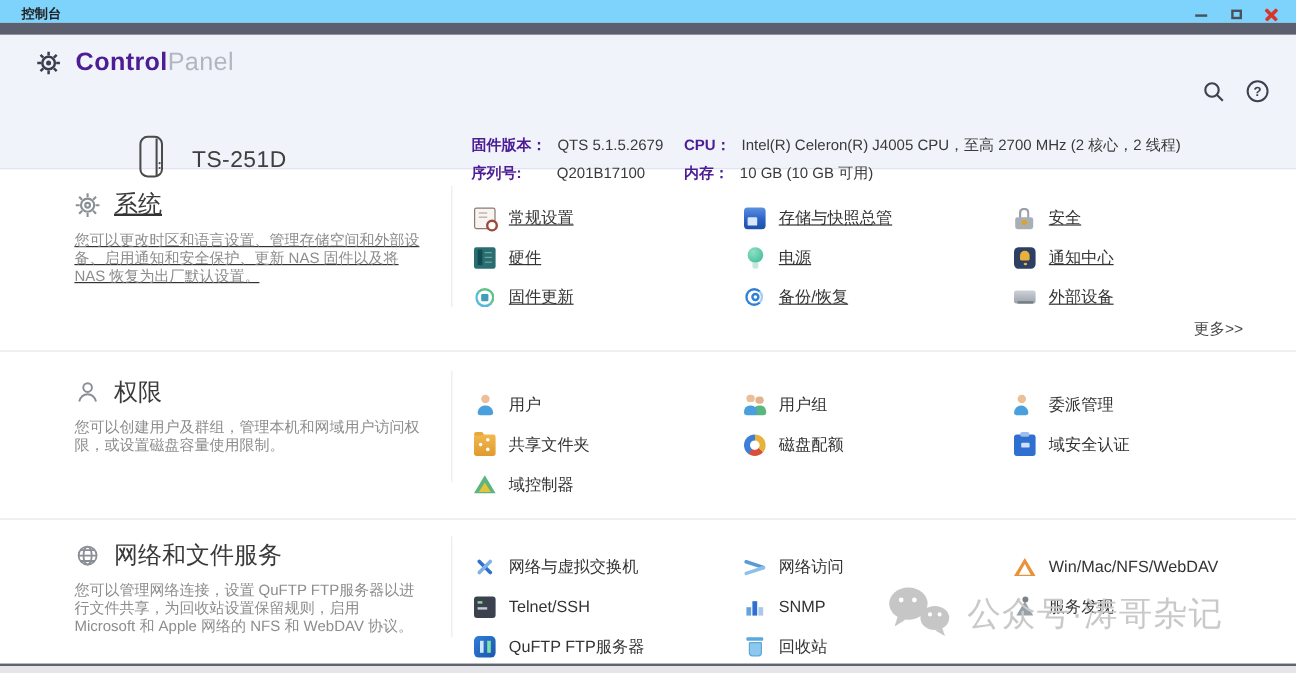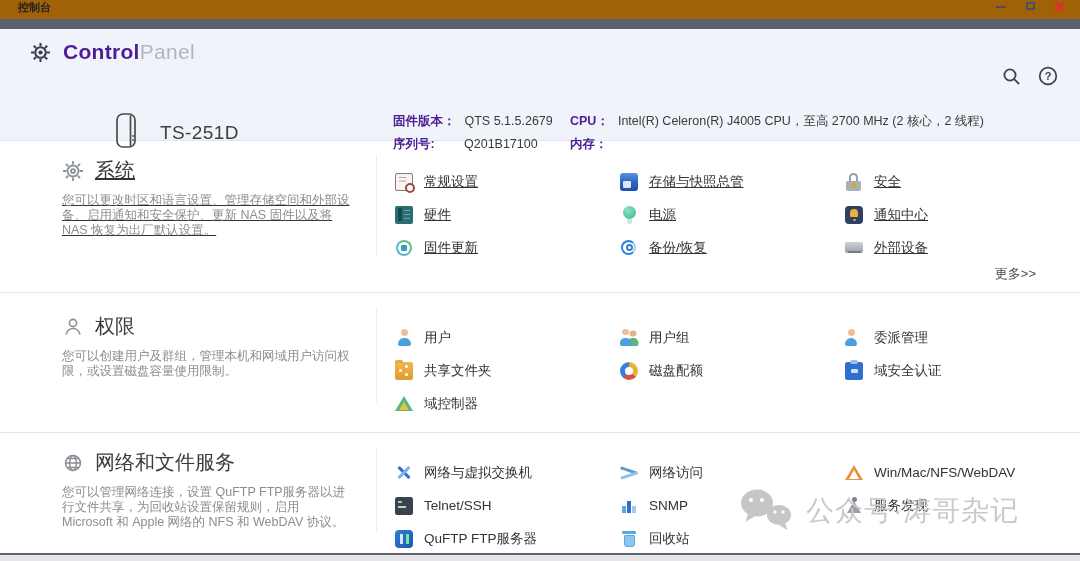--- a/index.html
+++ b/index.html
@@ -2,21 +2,21 @@
 <html><head>
 <meta charset="utf-8">
 <style>
   html,body{margin:0;padding:0}
   body{
     width:1080px;height:561px;position:relative;overflow:hidden;
     font-family:"Liberation Sans","DejaVu Sans",sans-serif;
     background:#ffffff;color:#333;
   }
   
-  .titlebar{height:19px;background:#a16207;display:flex;align-items:flex-start;padding:0 8px 0 18px;}
+  .titlebar{height:19px;background:#7dd3fc;display:flex;align-items:flex-end;padding:0 8px 0 18px;}
   .titlebar-text{font-size:11px;font-weight:bold;color:#222;}
   .win-controls{margin-left:auto;display:flex;align-items:center;gap:16px;padding-right:6px;}
   .wc{position:relative;width:13px;height:13px;cursor:pointer;}
   .wc-min::after{content:"";position:absolute;left:1px;top:6px;width:10px;height:2.2px;background:#4a4f5c;}
   .wc-max::after{content:"";position:absolute;left:1.5px;top:2px;width:9px;height:8px;border:2px solid #4a4f5c;box-sizing:border-box;}
   .wc-close::before,.wc-close::after{content:"";position:absolute;left:0;top:5.3px;width:13px;height:2.6px;background:#d8352a;border-radius:1px;}
   .wc-close::before{transform:rotate(45deg);}
   .wc-close::after{transform:rotate(-45deg);}
   .darkbar{height:10px;background:#5b5f6e;}
   
@@ -181,20 +181,21 @@
       <span class="ivalue">Q201B17100</span>
     </div>
   </div>
   <div class="info-col info-colB">
     <div class="info-line">
       <span class="ilabel">CPU：</span>
       <span class="ivalue">Intel(R) Celeron(R) J4005 CPU，至高 2700 MHz (2 核心，2 线程)</span>
     </div>
     <div class="info-line">
       <span class="ilabel">内存：</span>
+      <span class="ivalue">10 GB (10 GB 可用)</span>
     </div>
   </div>
 </div>
 
 <div class="main">
 
   <div class="section s1">
     <div class="sec-left">
       <div class="sec-head">
         <span class="sec-ic">

